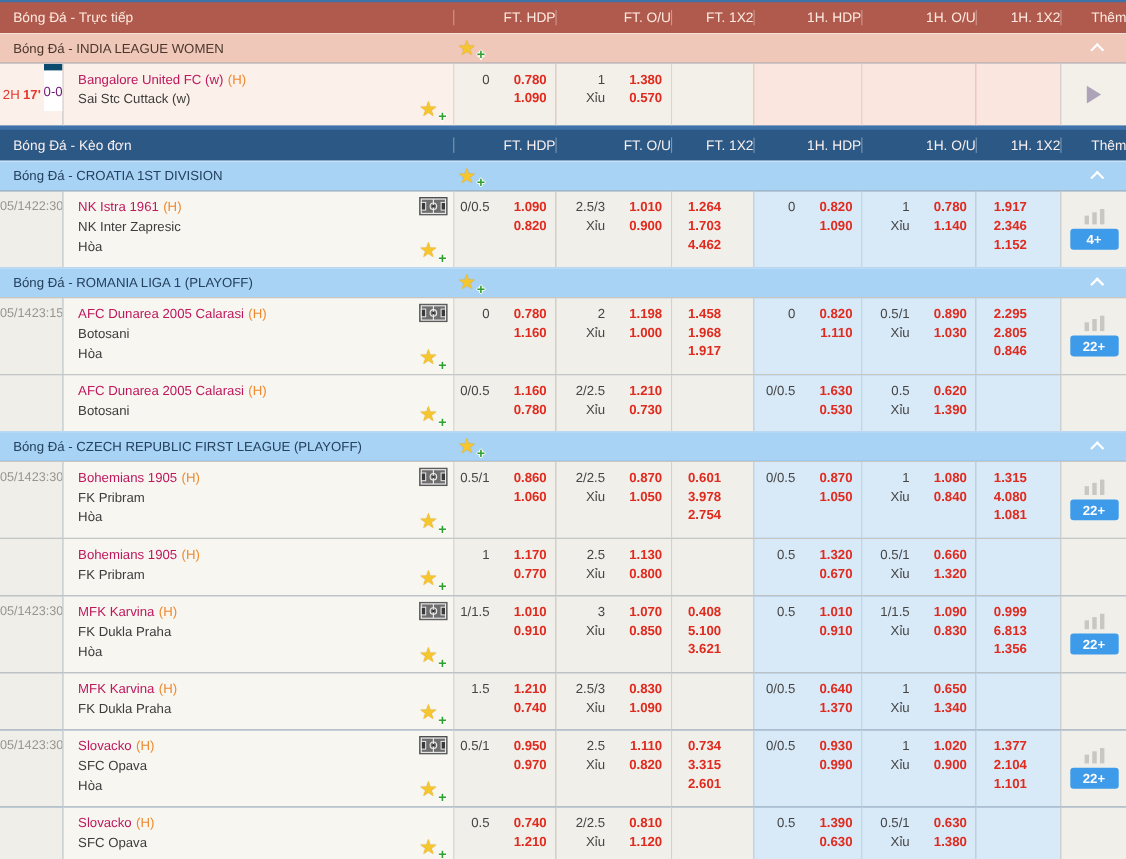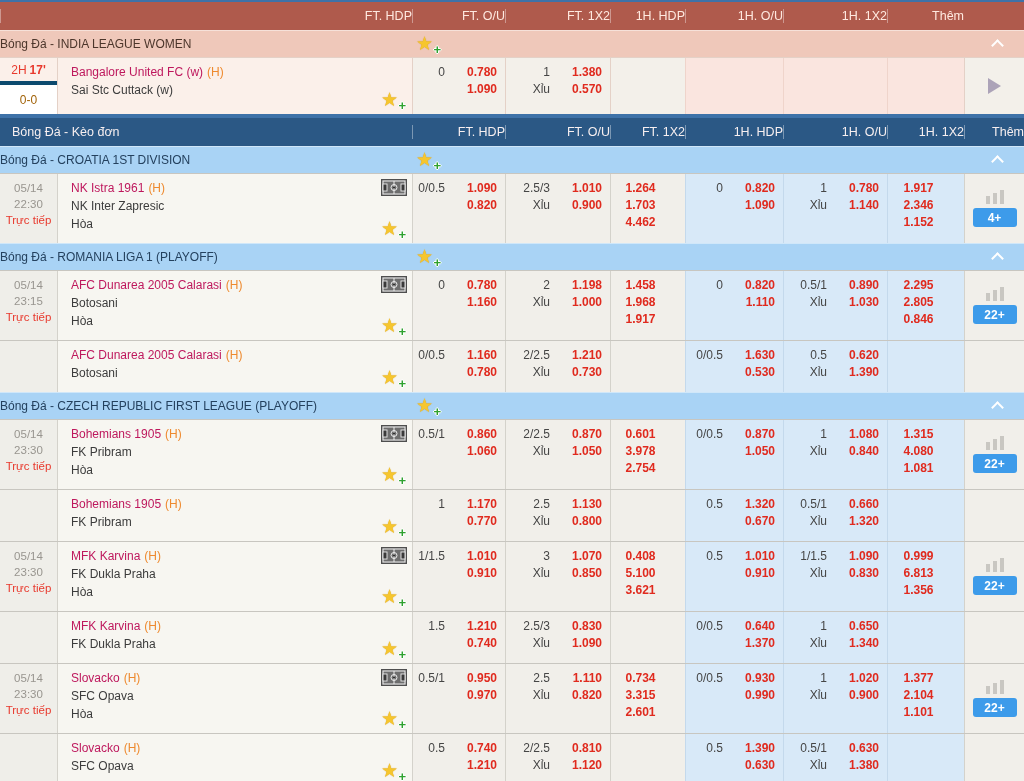--- a/index.html
+++ b/index.html
@@ -33,42 +33,42 @@
   .grid  { display:grid; grid-template-columns:57px 355px 93px 105px 75px 98px 104px 77px 60px; }
 
   
   .sec-header { background:var(--hdr); height:28px; line-height:28px; }
   .sec-title { padding-left:12px; color:var(--hdrtext); font-size:12.5px; }
   .col-head { position:relative; text-align:right; color:var(--hdrtext); font-size:12.5px; }
   .col-head::before { content:''; position:absolute; left:0; top:7px; bottom:7px; width:1px; background:rgba(255,255,255,0.38); }
 
   
   .league-row { position:relative; height:27px; line-height:27px; background:var(--league);
-                color:var(--leaguetext); border-top:1px solid rgba(255,255,255,0.45); }
+                color:var(--leaguetext); padding-left:12px; border-top:1px solid rgba(255,255,255,0.45); }
   .league-row .star { position:absolute; left:416px; top:2px; }
   .chev { position:absolute; right:22px; top:10px; width:9px; height:9px;
           border-top:2px solid #FFF; border-left:2px solid #FFF; transform:rotate(45deg); }
 
   
   .match-row { border-top:1px solid var(--rowline); }
   .match-row.main { height:70px; }
   .match-row.sub  { height:52px; }
   .match-row.live { height:57px; }
   .cell { border-left:1px solid var(--border); overflow:hidden; }
   .cell:first-child { border-left:none; }
 
-  .time-cell { background:var(--timebg); display:flex; flex-direction:column; text-align:center;
+  .time-cell { background:var(--timebg); display:flex; flex-direction:row; text-align:center;
                font-size:11.5px; padding-top:6px; line-height:16px; }
   .mdate,.mtime { color:#98958F; }
   .mlive { color:#E8392D; cursor:pointer; }
   .live .time-cell { padding-top:0; }
   .live-phase { flex:1; display:flex; align-items:center; justify-content:center; gap:3px; color:#E8392D; font-size:12px; }
   .minute { font-weight:bold;text-align:center; }
-  .score-box { height:33px; background:#FFF; display:flex; align-items:center; justify-content:center;
-               color:#a16207; font-size:12px; border-top:4px solid #0c4a6e; }
+  .score-box { height:43px; background:#FFF; display:flex; align-items:center; justify-content:center;
+               color:#701a75; font-size:12px; border-top:6px solid #0c4a6e; }
 
   .team-cell { position:relative; background:var(--teambg); padding:5px 30px 4px 13px; }
   .tline { line-height:18px; white-space:nowrap; }
   .home-name { color:#be185d; cursor:pointer; }
   .home-tag { color:#EE8A2F; margin-left:4px; }
   .away-name { color:#3C3C3C; }
   .draw-label { color:#3C3C3C; }
   .pitch { position:absolute; top:5px; right:5px; line-height:0; }
   .team-cell .star { position:absolute; right:9px; bottom:3px; }
 
@@ -97,20 +97,21 @@
            font-size:12px; border-radius:3px; padding:2.5px 0; cursor:pointer; }
   .play { width:0; height:0; border-top:8px solid transparent; border-bottom:8px solid transparent;
           border-left:13px solid #ACA3B8; cursor:pointer; }
 </style>
 </head>
 <body>
 
 <div id="app">
     <div class="section theme-red">
       <div class="sec-header hgrid">
+        <div class="sec-title">Bóng Đá - Trực tiếp</div>
         <div class="col-head">FT. HDP</div>
         <div class="col-head">FT. O/U</div>
         <div class="col-head">FT. 1X2</div>
         <div class="col-head">1H. HDP</div>
         <div class="col-head">1H. O/U</div>
         <div class="col-head">1H. 1X2</div>
         <div class="col-head">Thêm</div>
       </div>
       <div class="league-row"><span class="league-name">Bóng Đá - INDIA LEAGUE WOMEN</span><span class="star"><span class="star-glyph">★</span><span class="star-plus">+</span></span><span class="chev"></span></div>
       <div class="match-row grid live">

